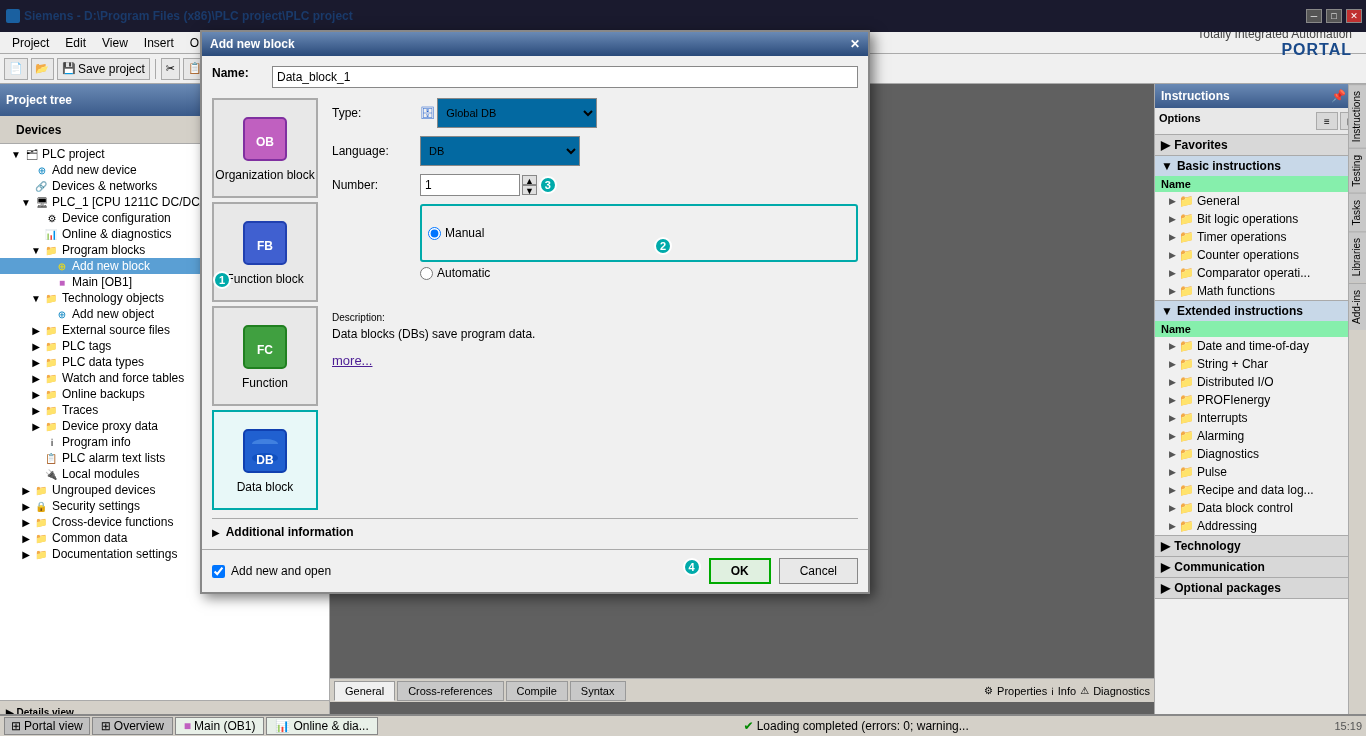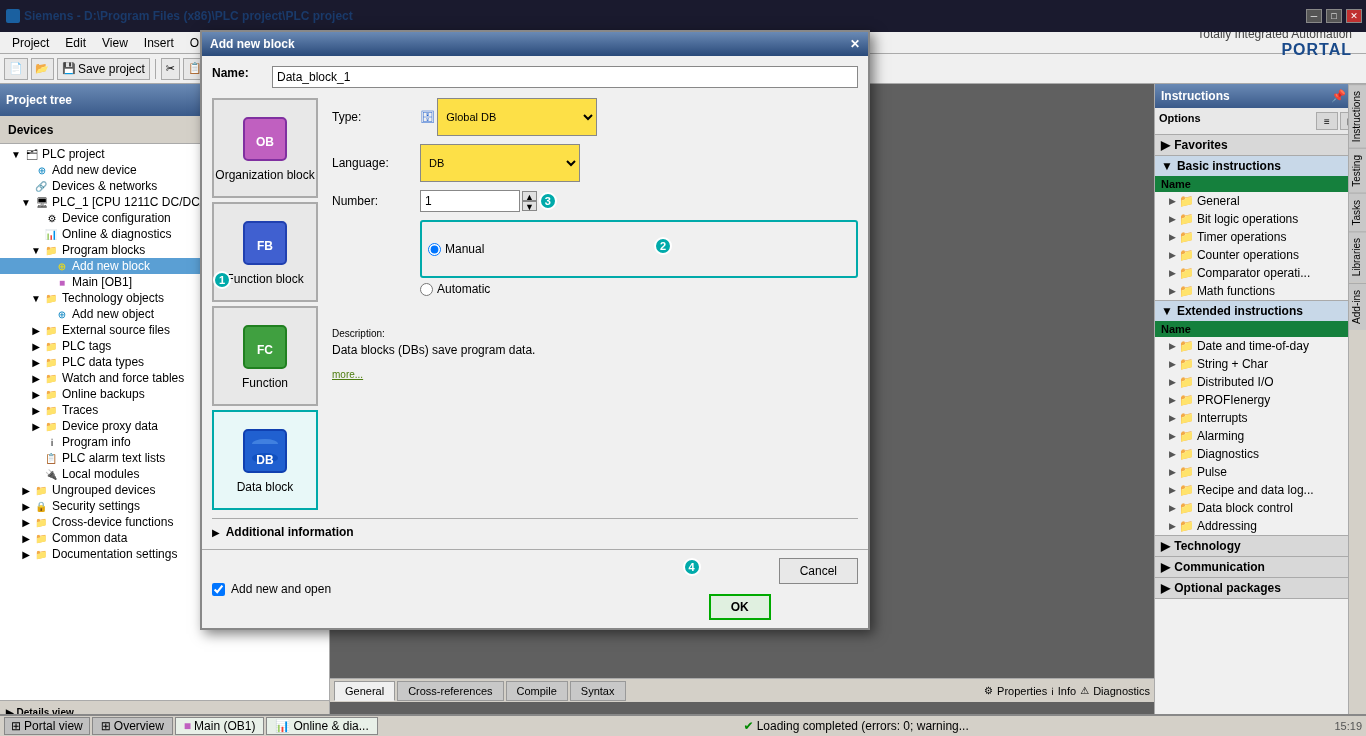--- a/index.html
+++ b/index.html
@@ -69,21 +69,21 @@
       font-weight: bold;
       font-size: 12px;
       justify-content: space-between;
     }
     #project-tree-header .header-icons { display: flex; gap: 4px; }
     #devices-header {
       background: #d4d0c8;
       height: 28px;
       display: flex;
       align-items: center;
-      padding: 0 8px;
+      padding: 0 16px;
       font-weight: bold;
       border-bottom: 1px solid #aaa;
       justify-content: space-between;
     }
     #devices-header .dev-icons { display: flex; gap: 4px; }
     .dev-icon-btn { width: 20px; height: 18px; background: #e0e0e0; border: 1px solid #aaa; cursor: pointer; display: flex; align-items: center; justify-content: center; font-size: 10px; }
     #tree-content { flex: 1; overflow-y: auto; padding: 2px 0; background: #fff; }
     .tree-item { display: flex; align-items: center; padding: 1px 0; cursor: pointer; white-space: nowrap; }
     .tree-item.highlighted { background: #5a9fd4; color: #fff; }
     .tree-arrow { width: 12px; text-align: center; font-size: 10px; }
@@ -127,21 +127,21 @@
     .rp-section-header {
       background: #d8d8d8;
       padding: 3px 6px;
       font-weight: bold;
       display: flex;
       align-items: center;
       gap: 4px;
       cursor: pointer;
     }
     .rp-section-header.expanded { background: #c8d8e8; }
-    .rp-name-row { background: #15803d; padding: 2px 6px; font-weight: bold; font-size: 11px; }
+    .rp-name-row { background: #86efac; padding: 2px 6px; font-weight: bold; font-size: 11px; }
     .rp-item { padding: 2px 6px 2px 14px; cursor: pointer; display: flex; align-items: center; gap: 3px; font-size: 11px; }
     .folder-icon { color: #e8a020; font-size: 12px; }
     .rp-arrow { font-size: 9px; color: #555; }
     .vert-tab {
       writing-mode: vertical-rl;
       text-orientation: mixed;
       transform: rotate(180deg);
       padding: 8px 3px;
       background: #c8c8c8;
       border-bottom: 1px solid #aaa;
@@ -193,27 +193,27 @@
       flex-direction: column;
       align-items: center;
       justify-content: center;
       gap: 4px;
       font-size: 11px;
     }
     .block-type-btn.selected { border: 2px solid #00aaaa; background: #e8f8f8; }
     #dialog-right { flex: 1; display: flex; flex-direction: column; gap: 8px; }
     .dialog-field-row { display: flex; align-items: center; gap: 8px; }
     .dialog-field-label { width: 80px; font-size: 12px; }
-    .dialog-select { height: 38px; border: 1px solid #888; padding: 2px 4px; font-size: 11px; background: #fde047; width: 160px; }
+    .dialog-select { height: 30px; border: 1px solid #888; padding: 2px 4px; font-size: 11px; background: #0369a1; width: 160px; }
     .dialog-input-num { width: 100px; height: 22px; border: 1px solid #888; padding: 0 4px; font-size: 12px; }
     .radio-option { display: flex; align-items: center; gap: 4px; cursor: pointer; }
     .radio-option input { cursor: pointer; }
     .desc-label { font-size: 10px; margin-top: 16px; }
     .desc-text { font-size: 12px; margin-top: 4px; }
-    #dialog-more { color: #4d7c0f; cursor: pointer; font-size: 10px; text-decoration: underline; margin-top: 4px; }
+    #dialog-more { color: #4c1d95; cursor: pointer; font-size: 13px; text-decoration: underline; margin-top: 4px; }
     #additional-info {
       border-top: 1px solid #aaa;
       margin-top: 8px;
       padding-top: 6px;
       display: flex;
       align-items: center;
       gap: 6px;
       cursor: pointer;
     }
     .addinfo-arrow { font-size: 10px; }
@@ -228,21 +228,21 @@
     #dialog-footer .left-part { display: flex; align-items: center; gap: 6px; }
     #dialog-footer .right-part { display: flex; gap: 8px; }
     .dlg-btn {
       padding: 4px 20px;
       border: 1px solid #888;
       background: #e8e8e8;
       cursor: pointer;
       font-size: 12px;
       height: 26px;
     }
-    .dlg-btn.ok-btn { background: #e0f0e0; border: 2px solid #00aa00; font-weight: bold; margin-top: 36px; }
+    .dlg-btn.ok-btn { background: #e0f0e0; border: 2px solid #00aa00; font-weight: bold; }
 
     
     .step-badge {
       background: #00aaaa;
       color: #fff;
       border-radius: 50%;
       width: 18px;
       height: 18px;
       font-size: 11px;
       font-weight: bold;

